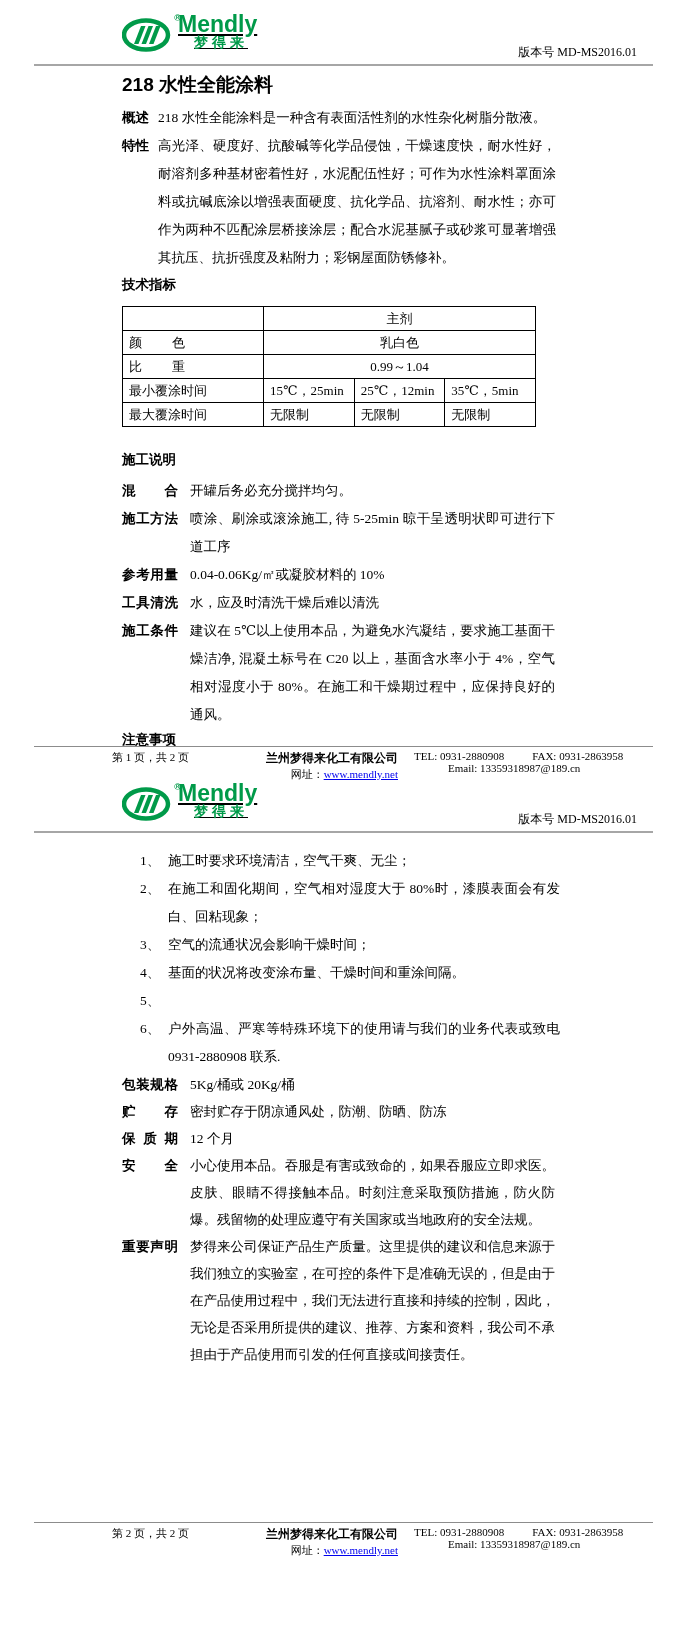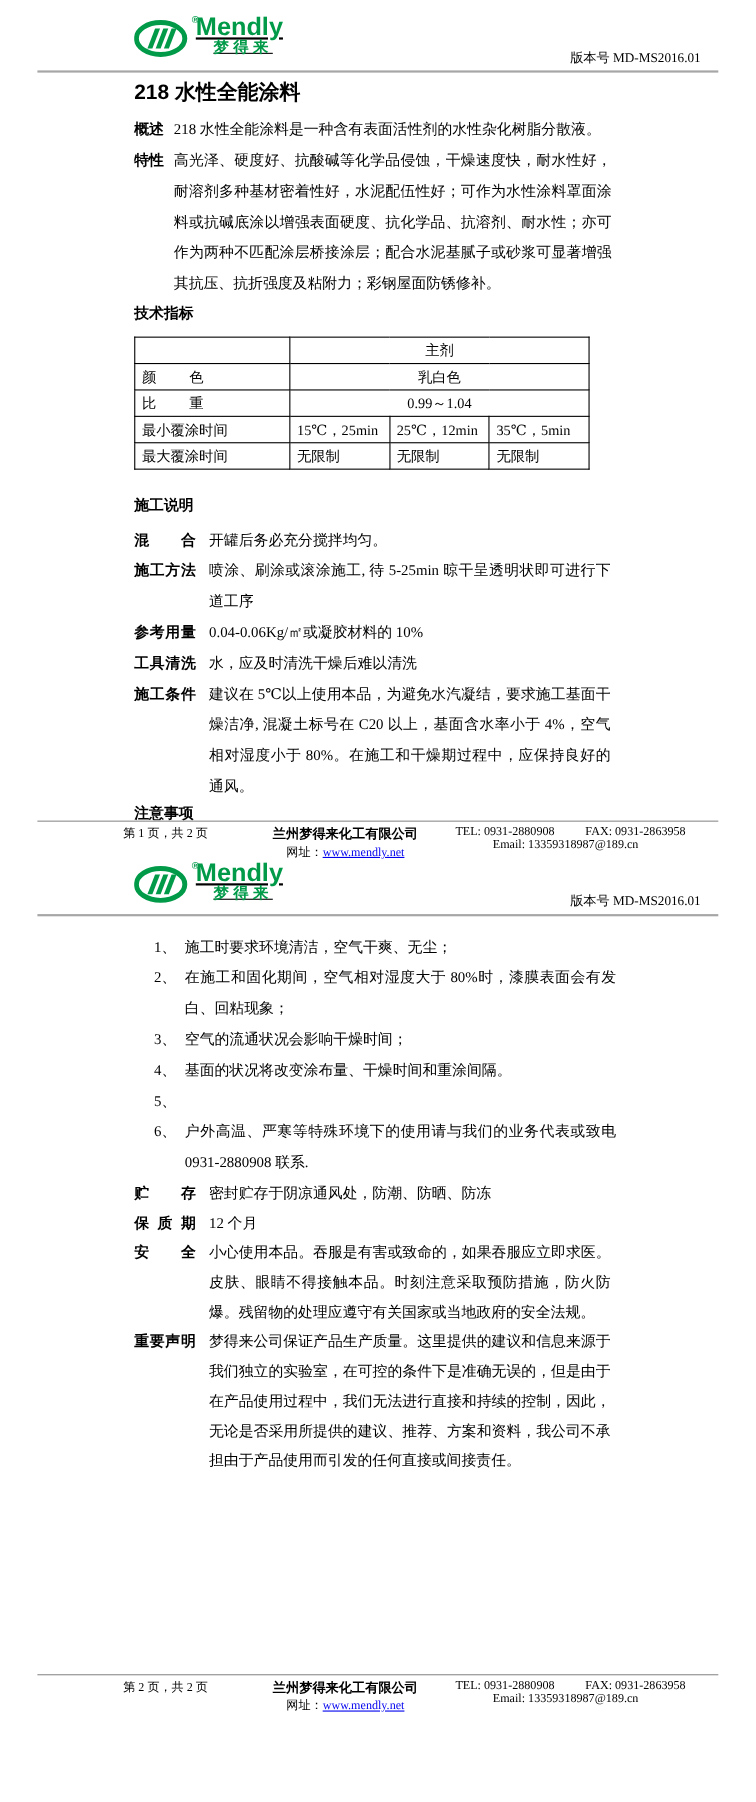--- a/index.html
+++ b/index.html
@@ -52,21 +52,21 @@
   .note-text{width:392px;text-align:justify;}
   .info-rows .kv{line-height:27px;}
 
   
   .page-footer{position:absolute;left:34px;width:619px;font-size:11px;}
   .page-1 .page-footer{top:746px;}
   .page-2 .page-footer{top:747px;}
   .f-rule{border-top:1.5px solid #8c8c8c;margin-bottom:3px;}
   .f-cols{display:flex;align-items:flex-start;}
   .f-page{margin-left:78px;width:118px;white-space:nowrap;}
-  .f-mid{width:168px;text-align:center;}
+  .f-mid{width:168px;text-align:right;}
   .f-company{font-weight:bold;font-size:12px;white-space:nowrap;}
   .f-web{font-size:11px;white-space:nowrap;}
   .link{color:#0000ee;text-decoration:underline;cursor:pointer;}
   .f-right{margin-left:16px;}
   .f-contacts{display:flex;gap:28px;white-space:nowrap;}
   .f-email{margin-left:34px;white-space:nowrap;}
 </style>
 </head>
 <body>
 
@@ -229,20 +229,24 @@
         <span class="note-num">5、</span>
       </div>
       <div class="note">
         <span class="note-num">6、</span>
         <span class="note-text">户外高温、严寒等特殊环境下的使用请与我们的业务代表或致电 0931-2880908 联系.</span>
       </div>
     </div>
 
     <div class="info-rows">
       <div class="kv kv-wide">
+        <span class="kv-label">包装规格</span>
+        <span class="kv-text">5Kg/桶或 20Kg/桶</span>
+      </div>
+      <div class="kv kv-wide">
         <span class="kv-label">贮存</span>
         <span class="kv-text">密封贮存于阴凉通风处，防潮、防晒、防冻</span>
       </div>
       <div class="kv kv-wide">
         <span class="kv-label">保质期</span>
         <span class="kv-text">12 个月</span>
       </div>
       <div class="kv kv-wide">
         <span class="kv-label">安全</span>
         <span class="kv-text">小心使用本品。吞服是有害或致命的，如果吞服应立即求医。皮肤、眼睛不得接触本品。时刻注意采取预防措施，防火防爆。残留物的处理应遵守有关国家或当地政府的安全法规。</span>

